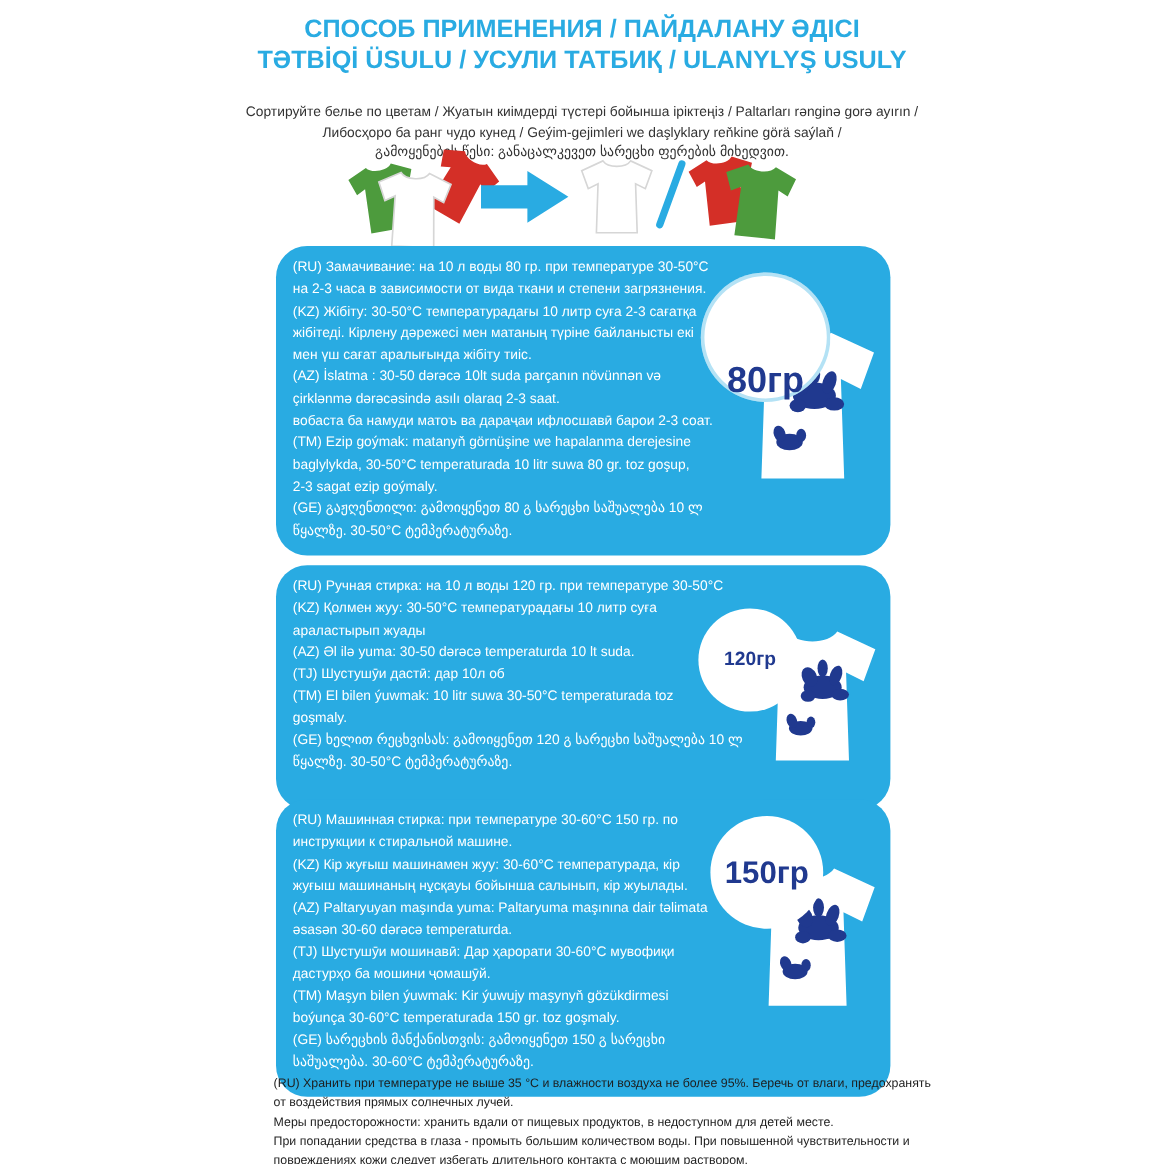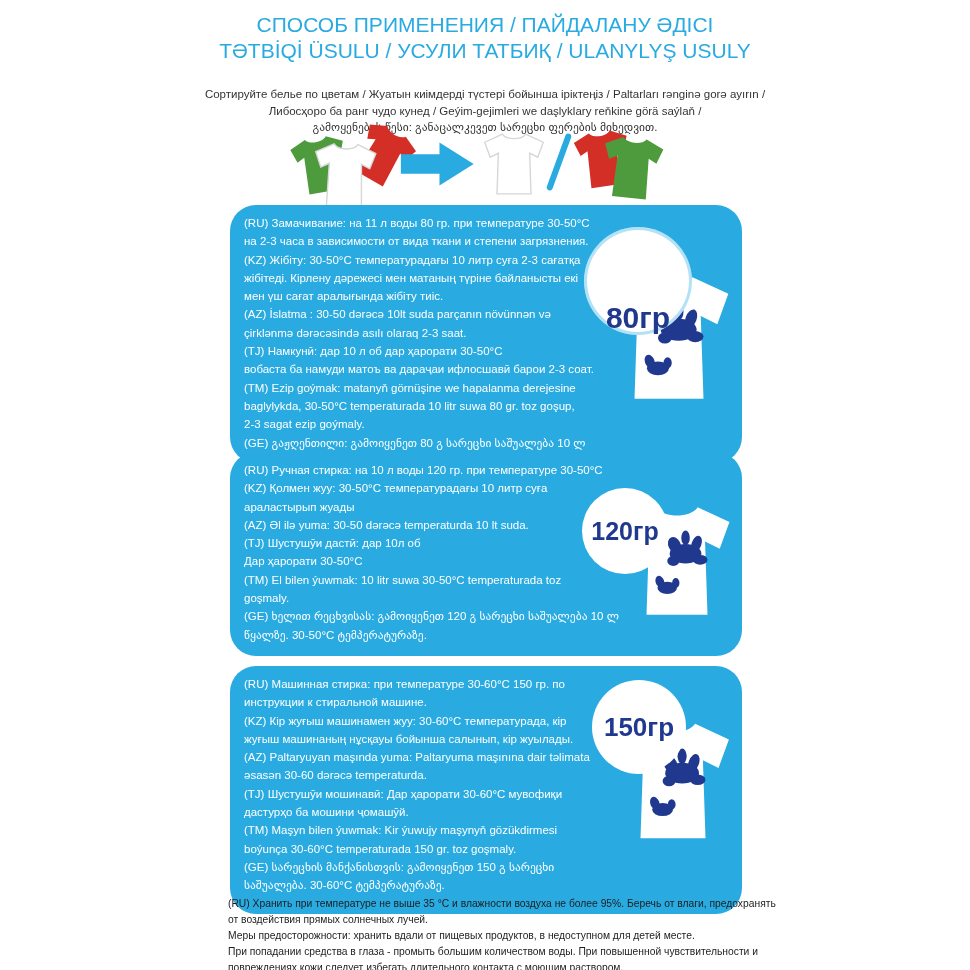--- a/index.html
+++ b/index.html
@@ -12,47 +12,47 @@
   *{box-sizing:border-box;}
   html,body{margin:0;padding:0;}
   body{
     width:970px;height:970px;background:#ffffff;
     font-family:"Liberation Sans","DejaVu Sans",sans-serif;
     color:var(--ink);
   }
   .page{position:relative;width:970px;height:970px;background:#fff;overflow:hidden;}
 
   
-  .title{margin-top:12px;text-align:center;font-weight:normal;
+  .title{margin-top:12px;text-align:center;font-weight:bold;
          font-size:21px;line-height:26px;color:var(--accent);}
   .subtitle{margin-top:22px;text-align:center;font-size:11.5px;line-height:16.5px;color:#333;}
   .subtitle .line{white-space:nowrap;}
 
   
   .sort-row{position:absolute;left:0;top:116px;width:970px;height:90px;}
   .sort-row .shirt{position:absolute;}
   .shirt svg{display:block;width:100%;height:100%;}
   .slash{position:absolute;width:6px;border-radius:3px;background:var(--accent);transform:rotate(20deg);}
 
   
   .panel{position:absolute;left:230px;width:512px;background:var(--accent);
          border-radius:26px;color:#fff;overflow:hidden;}
   #panel-soak{top:205px;height:258px;}
-  #panel-hand{top:452px;height:204px;}
+  #panel-hand{top:471px;height:204px;}
   #panel-machine{top:666px;height:248px;}
   .panel .lines{padding:9px 0 0 14px;font-size:11.5px;line-height:18.3px;}
   .panel .lines .line{white-space:nowrap;}
   .panel-shirt{position:absolute;}
   .badge{position:absolute;background:#fff;border-radius:50%;z-index:2;
          display:flex;align-items:center;justify-content:center;
          color:var(--navy);font-weight:bold;}
   .badge.ring{box-shadow:inset 0 0 0 3px rgba(41,171,226,.35);align-items:flex-end;}
   #panel-soak .badge{left:354px;top:22px;width:108px;height:108px;font-size:30px;}
   #panel-soak .panel-shirt{left:370px;top:64px;width:138px;height:188px;}
-  #panel-hand .badge{left:352px;top:36px;width:86px;height:86px;font-size:25px;}
+  #panel-hand .badge{left:352px;top:36px;width:86px;height:86px;font-size:16px;}
   #panel-hand .panel-shirt{left:386px;top:48px;width:122px;height:140px;}
   #panel-machine .badge{left:362px;top:14px;width:94px;height:94px;font-size:26px;}
   #panel-machine .panel-shirt{left:378px;top:50px;width:130px;height:166px;}
 
   
   .footer{position:absolute;left:228px;top:896px;width:530px;
           font-size:10.3px;line-height:16px;color:#1d1d1d;}
   .footer .line{white-space:nowrap;}
 </style>
 </head>
@@ -122,28 +122,27 @@
     </div>
     <div class="shirt" style="left:598px;top:18px;width:68px;height:68px;transform:rotate(6deg)">
       <svg viewBox="0 0 100 100">
           <use href="#tee" fill="var(--green)"></use>
         </svg>
     </div>
   </div>
 
   <div class="panel" id="panel-soak">
     <div class="lines">
-        <div class="line">(RU) Замачивание: на 11 л воды 80 гр. при температуре 30-50°C</div>
+        <div class="line">(RU) Замачивание: на 10 л воды 80 гр. при температуре 30-50°C</div>
         <div class="line">на 2-3 часа в зависимости от вида ткани и степени загрязнения.</div>
         <div class="line">(KZ) Жібіту:  30-50°C температурадағы 10 литр суға  2-3 сағатқа</div>
         <div class="line">жібітеді. Кірлену дәрежесі мен матаның түріне байланысты екі</div>
         <div class="line">мен үш сағат аралығында жібіту тиіс.</div>
         <div class="line">(AZ) İslatma : 30-50 dərəcə 10lt suda parçanın növünnən və</div>
         <div class="line">çirklənmə dərəcəsində asılı olaraq 2-3 saat.</div>
-        <div class="line">(TJ)  Намкунӣ: дар 10 л об дар ҳарорати 30-50°C</div>
         <div class="line">вобаста ба намуди матоъ ва дараҷаи ифлосшавӣ барои 2-3 соат.</div>
         <div class="line">(TM) Ezip goýmak:  matanyň görnüşine we hapalanma derejesine</div>
         <div class="line">baglylykda, 30-50°C temperaturada 10 litr suwa  80 gr. toz goşup,</div>
         <div class="line">2-3 sagat ezip goýmaly.</div>
         <div class="line">(GE) გაჟღენთილი: გამოიყენეთ  80 გ სარეცხი საშუალება 10 ლ</div>
         <div class="line">წყალზე. 30-50°C ტემპერატურაზე.</div>
       </div>
     <div class="panel-shirt">
       <svg viewBox="0 0 100 100" preserveAspectRatio="none">
         <use href="#tee" fill="#ffffff"></use>
@@ -155,21 +154,20 @@
     </div>
   </div>
 
   <div class="panel" id="panel-hand">
     <div class="lines">
         <div class="line">(RU) Ручная стирка: на 10 л воды 120 гр. при температуре 30-50°C</div>
         <div class="line">(KZ) Қолмен жуу:  30-50°C температурадағы 10 литр суға</div>
         <div class="line">араластырып жуады</div>
         <div class="line">(AZ) Əl ilə yuma: 30-50 dərəcə temperaturda 10 lt suda.</div>
         <div class="line">(TJ)  Шустушӯи дастӣ:  дар 10л об</div>
-        <div class="line">Дар ҳарорати 30-50°C</div>
         <div class="line">(TM) El bilen ýuwmak: 10 litr suwa 30-50°C  temperaturada toz</div>
         <div class="line">goşmaly.</div>
         <div class="line">(GE) ხელით რეცხვისას: გამოიყენეთ 120 გ სარეცხი საშუალება 10 ლ</div>
         <div class="line">წყალზე. 30-50°C ტემპერატურაზე.</div>
       </div>
     <div class="panel-shirt">
       <svg viewBox="0 0 100 100" preserveAspectRatio="none">
         <use href="#tee" fill="#ffffff"></use>
         <use href="#stains" fill="var(--navy)"></use>
       </svg>

